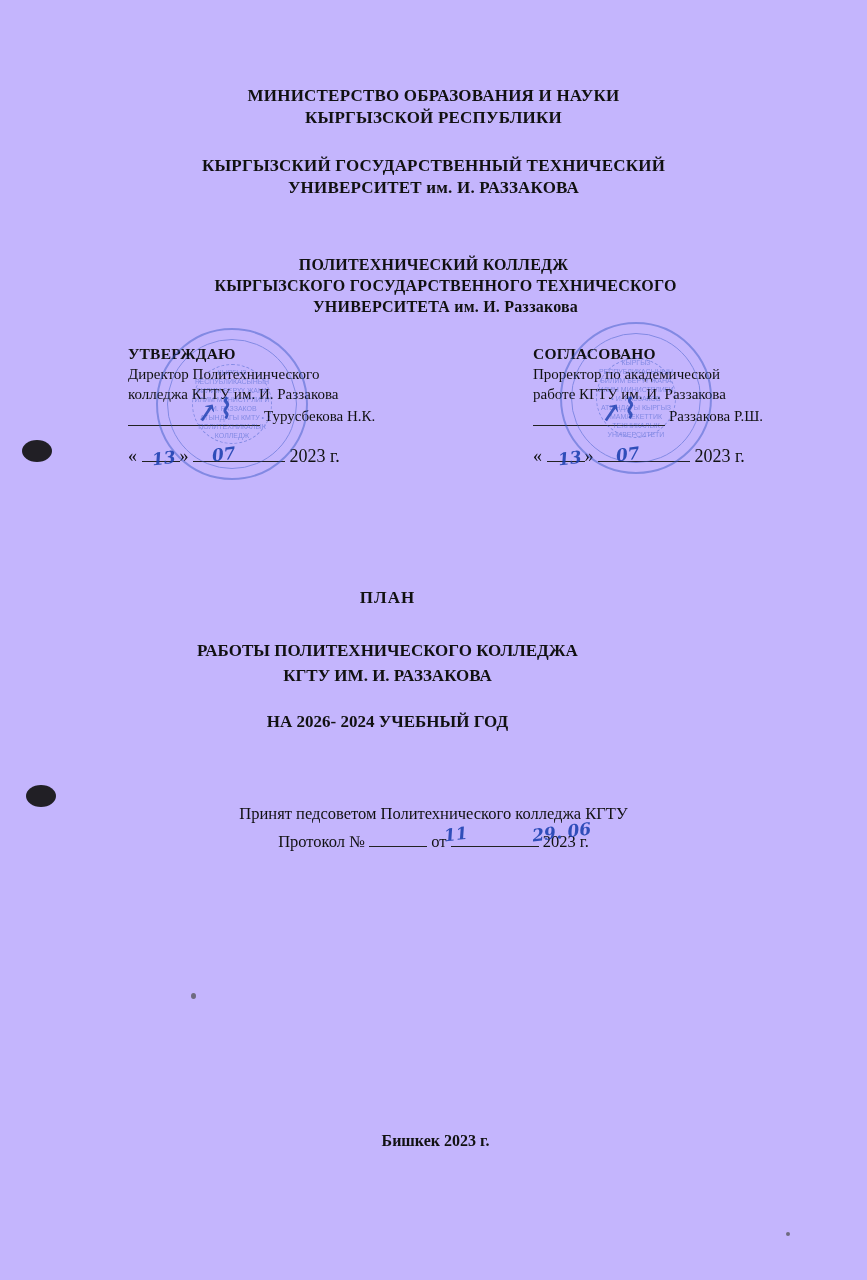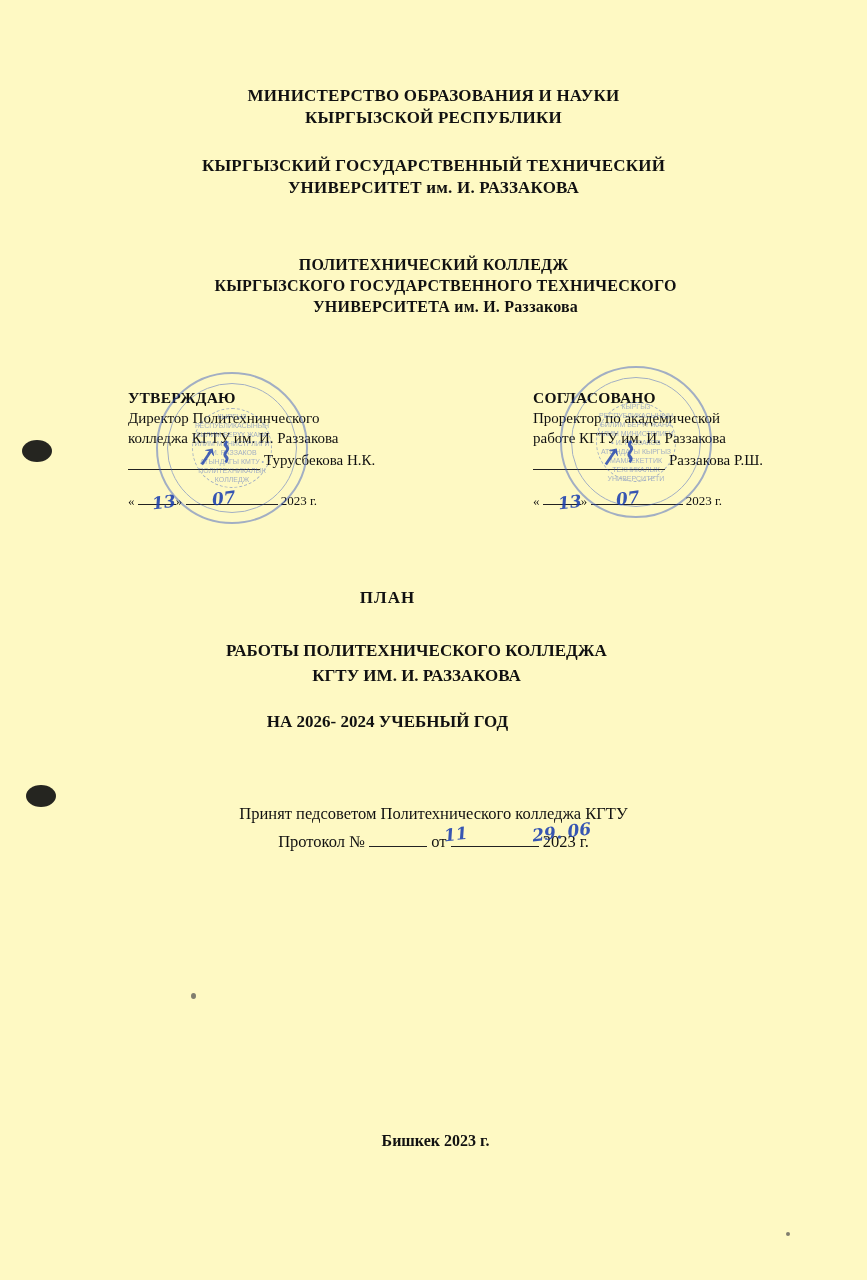--- a/index.html
+++ b/index.html
@@ -4,21 +4,21 @@
 <style>
   html, body {
     margin: 0;
     padding: 0;
     background: #8a8a8a;
   }
   .page {
     position: relative;
     width: 867px;
     height: 1280px;
-    background: #fef9c3;
+    background: #c4b5fd;
     margin: 0 auto;
     overflow: hidden;
     font-family: "Liberation Serif", serif;
     color: #111111;
   }
 
   .header-block {
     position: absolute;
     left: 0;
     width: 867px;
@@ -34,21 +34,20 @@
   #college { top: 254px; font-size: 16px; line-height: 21px; }
   #college .l2 { font-size: 16px; padding-left: 24px; }
 
   
   .approve-area {
     position: absolute;
     top: 344px;
     left: 0;
     width: 867px;
     height: 140px;
-    margin-top: 44px;
   }
   .approve-col {
     position: absolute;
     top: 0;
     width: 320px;
     font-size: 15px;
     line-height: 20px;
   }
   .approve-col.left  { left: 128px; }
   .approve-col.right { left: 533px; }
@@ -72,21 +71,21 @@
     height: 15px;
     vertical-align: bottom;
   }
   .sig-name {
     display: inline-block;
     padding-left: 4px;
   }
 
   .date-row {
     margin-top: 16px;
-    font-size: 13px;
+    font-size: 18px;
     white-space: nowrap;
   }
   .date-row .q { letter-spacing: 0; }
   .u-short {
     display: inline-block;
     width: 38px;
     border-bottom: 1px solid #222;
     height: 14px;
   }
   .u-mid {
@@ -151,21 +150,21 @@
 
   
   .title-block {
     position: absolute;
     left: 0;
     width: 775px;
     text-align: center;
     font-weight: bold;
   }
   #plan-word { top: 588px; font-size: 17px; letter-spacing: 1px; }
-  #plan-sub  { top: 638px; font-size: 17px; line-height: 25px; padding-left: 29px; }
+  #plan-sub  { top: 638px; font-size: 17px; line-height: 25px; }
   #plan-year { top: 712px; font-size: 17px; }
 
   
   .adopt {
     position: absolute;
     left: 0;
     width: 867px;
     text-align: center;
     font-size: 16.5px;
     line-height: 27px;

